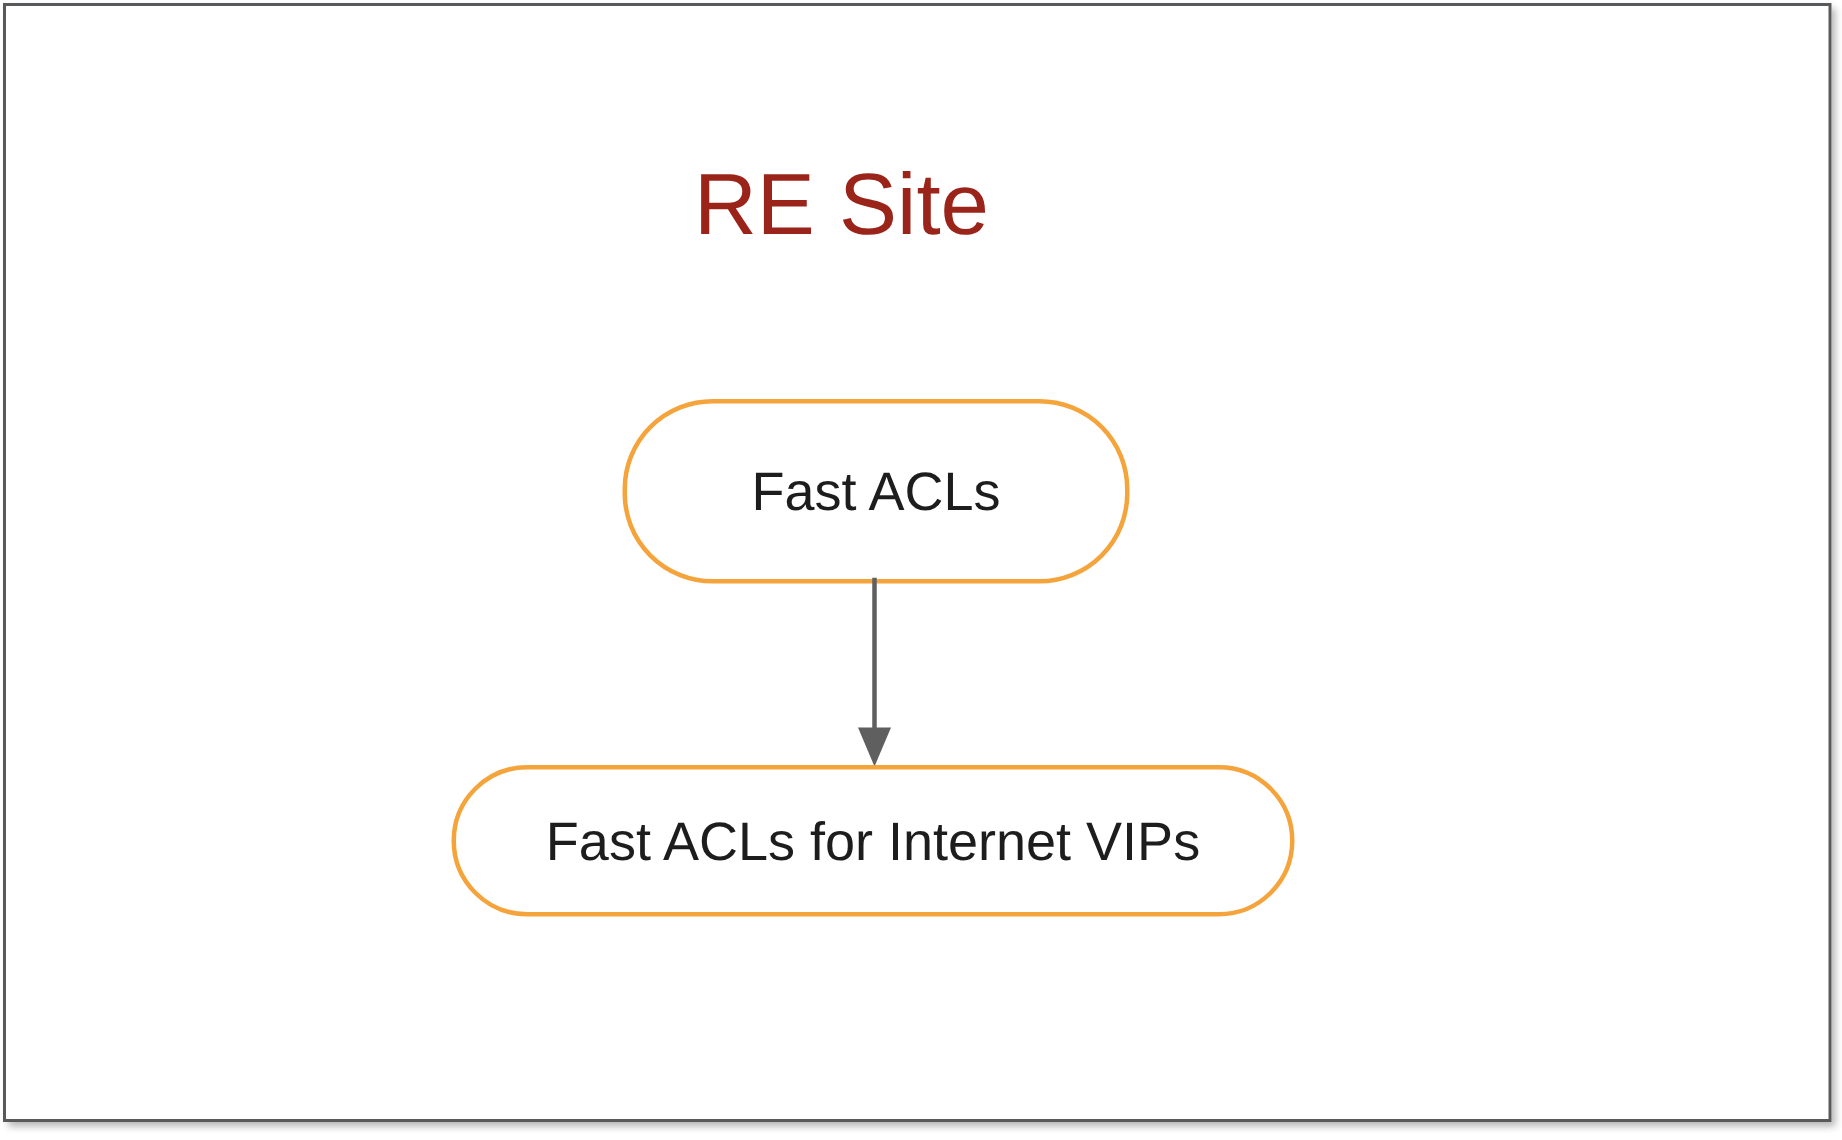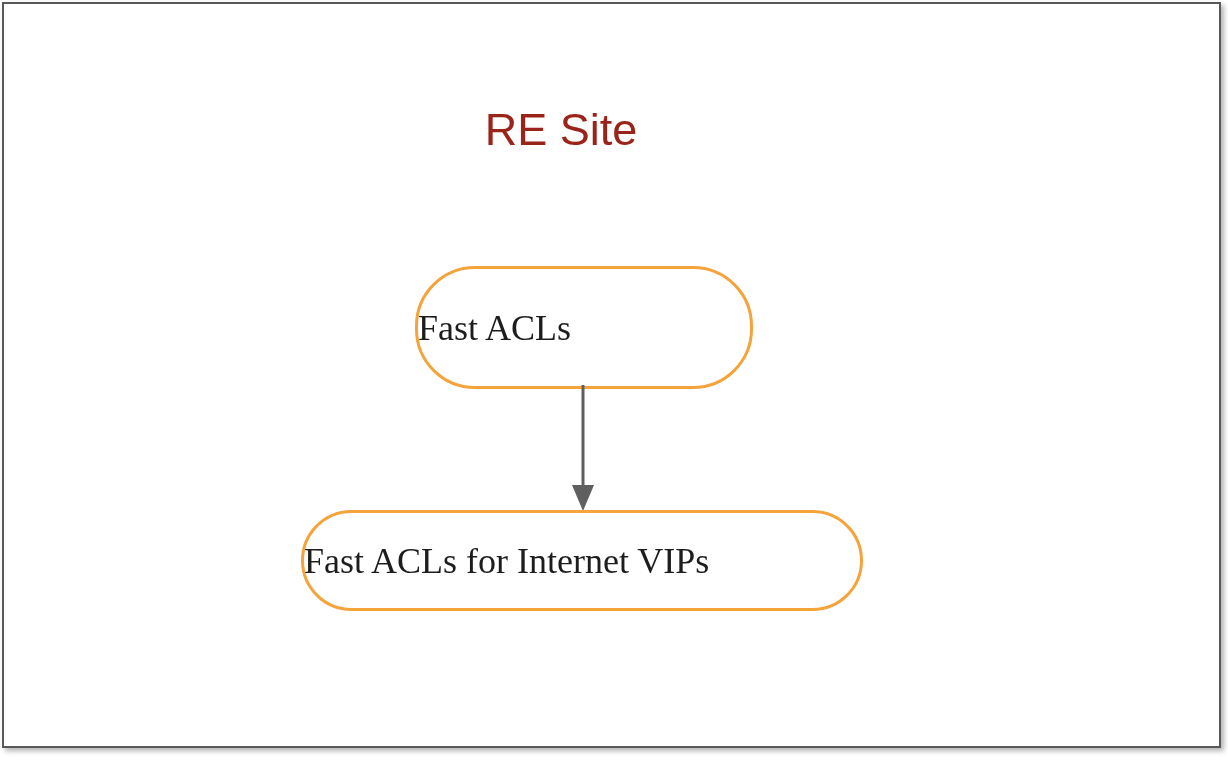--- a/index.html
+++ b/index.html
@@ -20,38 +20,37 @@
     box-sizing: border-box;
     background: #ffffff;
     border: 2px solid #58595b;
     box-shadow: 3px 3px 5px rgba(0,0,0,0.30);
   }
   .diagram-title {
     position: absolute;
     top: 100px;
     left: 557px;
     transform: translateX(-50%);
-    font-size: 45px;
+    font-size: 58px;
     line-height: 1.15;
     color: #9B241A;
     white-space: nowrap;
   }
   .node {
     position: absolute;
     box-sizing: border-box;
     border: 3px solid #F5A43C;
     border-radius: 60px;
     background: #ffffff;
     display: flex;
     align-items: center;
-    justify-content: flex-start;
+    justify-content: center;
     font-size: 36px;
     color: #1d1d1d;
     white-space: nowrap;
-    font-family: Liberation Serif, serif;
   }
   .node-fast-acls {
     left: 411px;
     top: 262px;
     width: 338px;
     height: 123px;
   }
   .node-fast-acls-vips {
     left: 297px;
     top: 506px;

